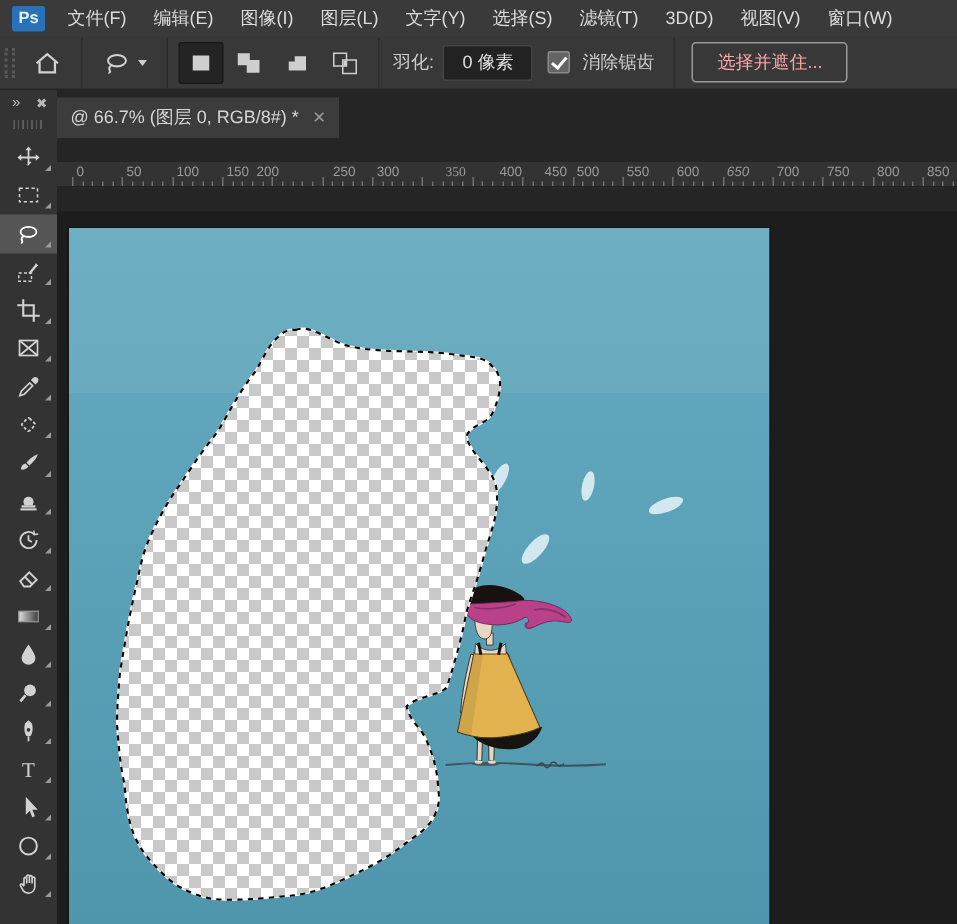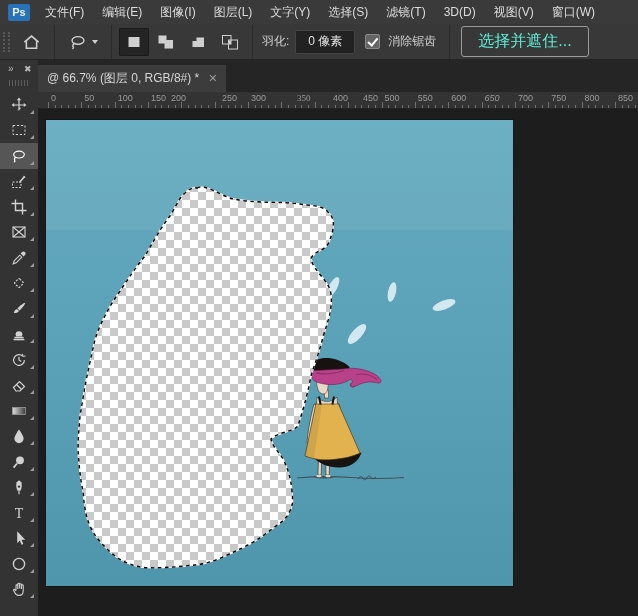--- a/index.html
+++ b/index.html
@@ -17,33 +17,33 @@
   .icon-btn{display:flex;align-items:center;justify-content:center;color:#d2d2d2;padding:0 6px;height:30px;}
   .chev{width:0;height:0;border-left:3.5px solid transparent;border-right:3.5px solid transparent;border-top:4px solid #cfcfcf;margin-left:4px;}
   .mode-btn{width:30px;height:28px;display:flex;align-items:center;justify-content:center;color:#cfcfcf;border-radius:2px;}
   .mode-btn.active{background:#242424;box-shadow:inset 0 0 0 1px #1a1a1a;}
   .opt-label{color:#cfcfcf;font-size:12px;margin:0 6px 0 2px;white-space:nowrap;}
   .opt-input{width:58px;height:22px;background:#222;border:1px solid #444;border-radius:2px;color:#e0e0e0;
              font-size:12px;display:flex;align-items:center;justify-content:center;}
   .checkbox{width:13px;height:13px;background:#646464;border:1px solid #8a8a8a;border-radius:2px;position:relative;margin:0 6px 0 10px;}
   .checkbox::after{content:"";position:absolute;left:3.5px;top:0.5px;width:4px;height:7.5px;
                    border-right:2px solid #fff;border-bottom:2px solid #fff;transform:rotate(40deg);}
-  .opt-button{border:1px solid #9a9a9a;border-radius:3px;color:#5eead4;font-size:16px;padding:4px 16px;background:transparent;white-space:nowrap;margin-left:4px;}
+  .opt-button{border:1px solid #9a9a9a;border-radius:3px;color:#fca5a5;font-size:12px;padding:4px 16px;background:transparent;white-space:nowrap;margin-left:4px;}
   
   .workspace{display:flex;height:556px;}
   .toolcol{width:38px;background:#333;display:flex;flex-direction:column;align-items:center;flex:0 0 auto;}
   .toolcol-header{width:100%;height:32px;position:relative;}
   .tch-ic{position:absolute;top:4px;color:#b9b9b9;font-size:10px;line-height:10px;}
   .tch-grip{position:absolute;left:9px;top:20px;width:20px;height:6px;
             background:repeating-linear-gradient(90deg,#5c5c5c 0 1px,transparent 1px 3px);}
   .tool{width:38px;height:25.5px;display:flex;align-items:center;justify-content:center;color:#d2d2d2;position:relative;}
   .tool.selected{background:#565656;color:#fff;}
   .tool .fly{position:absolute;right:4px;bottom:4px;width:0;height:0;border-bottom:4px solid #9c9c9c;border-left:4px solid transparent;}
   
-  .docarea{flex:1;display:flex;flex-direction:column;background:#252525;min-width:0;}
+  .docarea{flex:1;display:flex;flex-direction:column;background:#252525;min-width:0;gap:16px;}
   .tabbar{height:32px;display:flex;align-items:flex-end;background:#252525;}
   .tab{height:27px;background:#3c3c3c;color:#d6d6d6;font-size:12px;display:flex;align-items:center;padding:0 9px;gap:9px;}
   .tab-close{color:#9a9a9a;font-size:11px;}
   .ruler{height:16px;background:#333;border-bottom:1px solid #242424;position:relative;overflow:hidden;}
   .ruler .tick{position:absolute;bottom:0;width:1px;background:#707070;}
   .ruler .rlabel{position:absolute;top:1px;font-size:9px;color:#9b9b9b;}
   .canvasarea{flex:1;position:relative;background:#1d1d1d;}
   .image{position:absolute;left:8px;top:11px;width:467px;height:466px;box-shadow:0 0 0 1px rgba(0,0,0,.25);}
 </style>
 </head>

